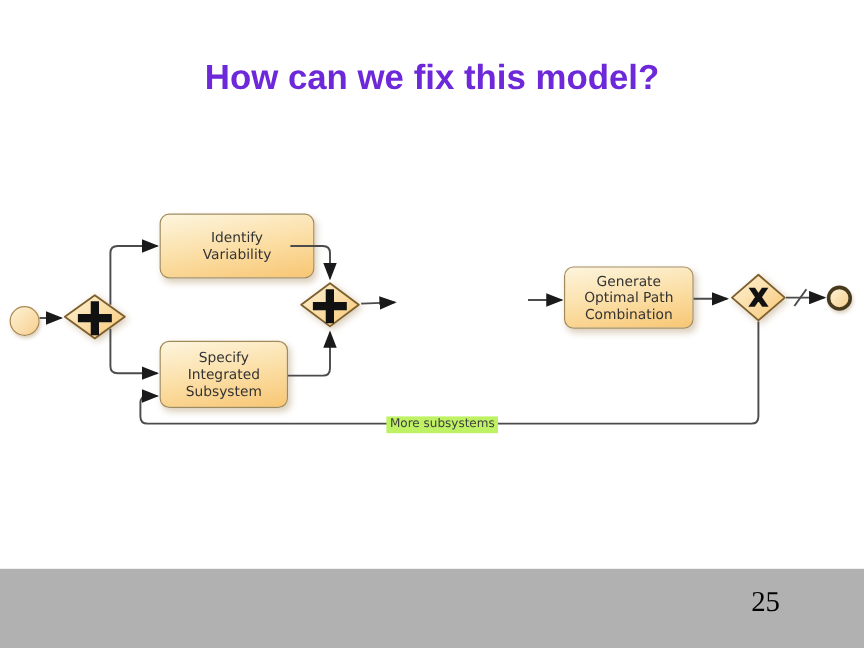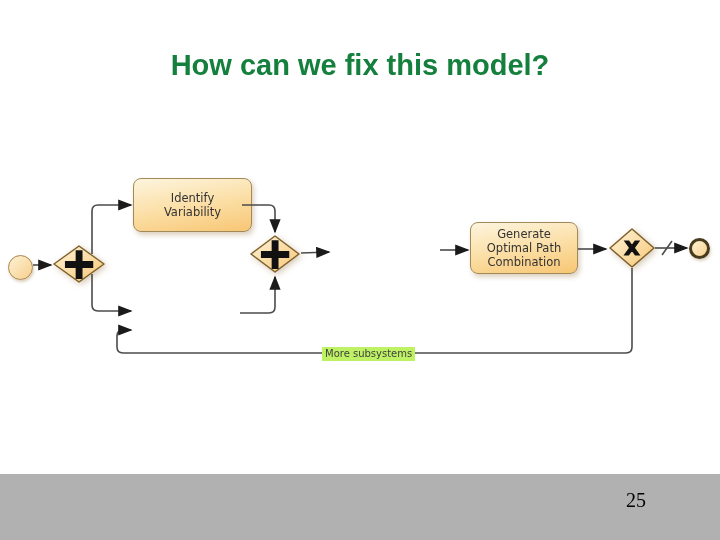--- a/index.html
+++ b/index.html
@@ -7,21 +7,21 @@
     width:720px;height:540px;position:relative;overflow:hidden;
     background:#ffffff;
     font-family:"Liberation Sans", sans-serif;
   }
   
   .slide-title{
     position:absolute;left:0;top:50px;width:720px;
     text-align:center;
     font-family:"Liberation Sans", sans-serif;
     font-weight:bold;font-size:29px;line-height:1.1;
-    color:#15803d;letter-spacing:0;
+    color:#6d28d9;letter-spacing:0;
   }
   
   .diagram{position:absolute;left:0;top:0;width:720px;height:540px;}
   .task{
     position:absolute;box-sizing:border-box;
     border:1px solid #a08a5a;border-radius:8px;
     background:linear-gradient(170deg,#fdf5de 0%,#fbdda2 55%,#f8c674 100%);
     box-shadow:2px 3px 5px rgba(140,100,40,.30);
     display:flex;align-items:center;justify-content:center;
     text-align:center;
@@ -52,36 +52,41 @@
     font-size:10px;color:#3f3f3f;white-space:nowrap;
   }
   
   .footer{
     position:absolute;left:0;top:474px;width:720px;height:66px;
     background:#b1b1b1;
   }
   .page-number{
     position:absolute;left:626px;top:489px;
     font-family:"Liberation Serif", serif;
-    font-size:20px;color:#000000;text-align:right;
+    font-size:24px;color:#000000;text-align:right;
   }
 </style>
 </head>
 <body>
 
 <div class="slide-title">How can we fix this model?</div>
 
 <div class="diagram">
 
   <div class="event start" style="left:8px;top:255px;"></div>
   <div class="event end" style="left:689px;top:238px;"></div>
 
-  <div class="task" style="left:133px;top:178px;width:119px;height:54px;">
+  <div class="task" style="left:133px;top:178px;width:129px;height:54px;">
     <span>Identify
 Variability</span>
+  </div>
+  <div class="task" style="left:133px;top:284px;width:107px;height:56px;">
+    <span>Specify
+Integrated
+Subsystem</span>
   </div>
   <div class="task" style="left:470px;top:222px;width:108px;height:52px;">
     <span>Generate
 Optimal Path
 Combination</span>
   </div>
 
   <svg class="gateway" style="left:52px;top:244px;" width="54" height="40">
     <defs>
       <linearGradient id="gwg1" x1="0" y1="0" x2="1" y2="1">

